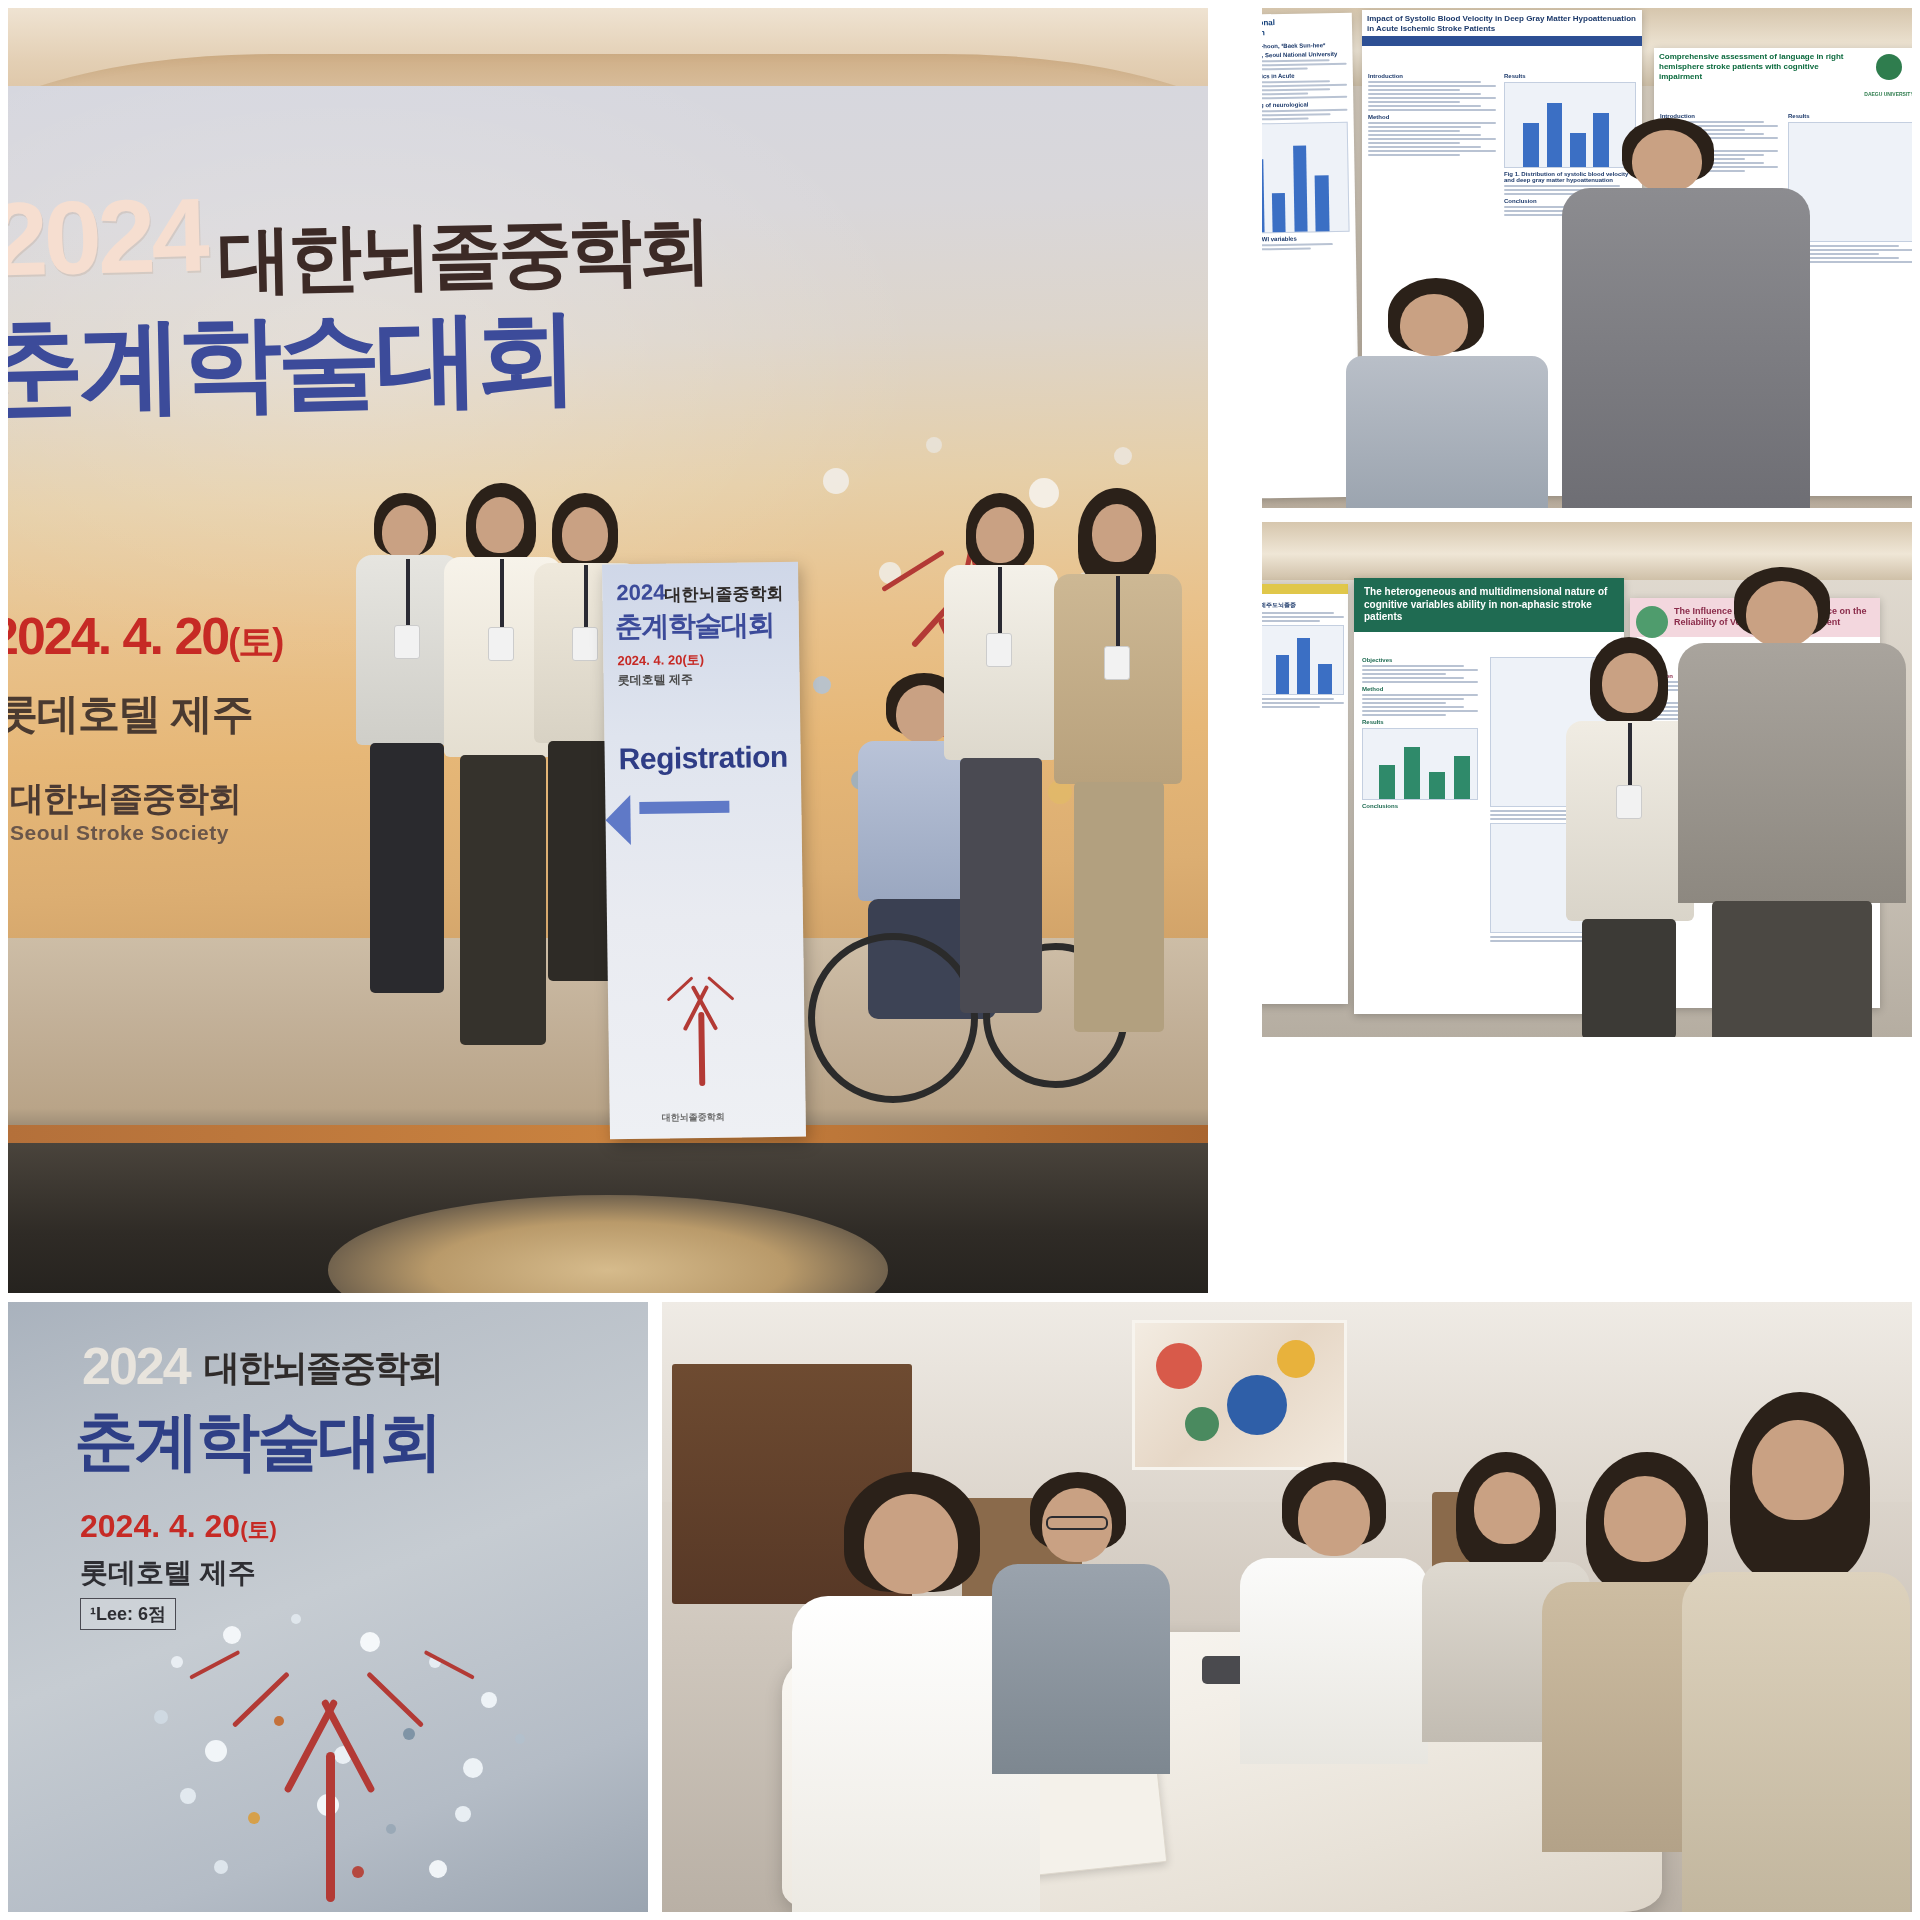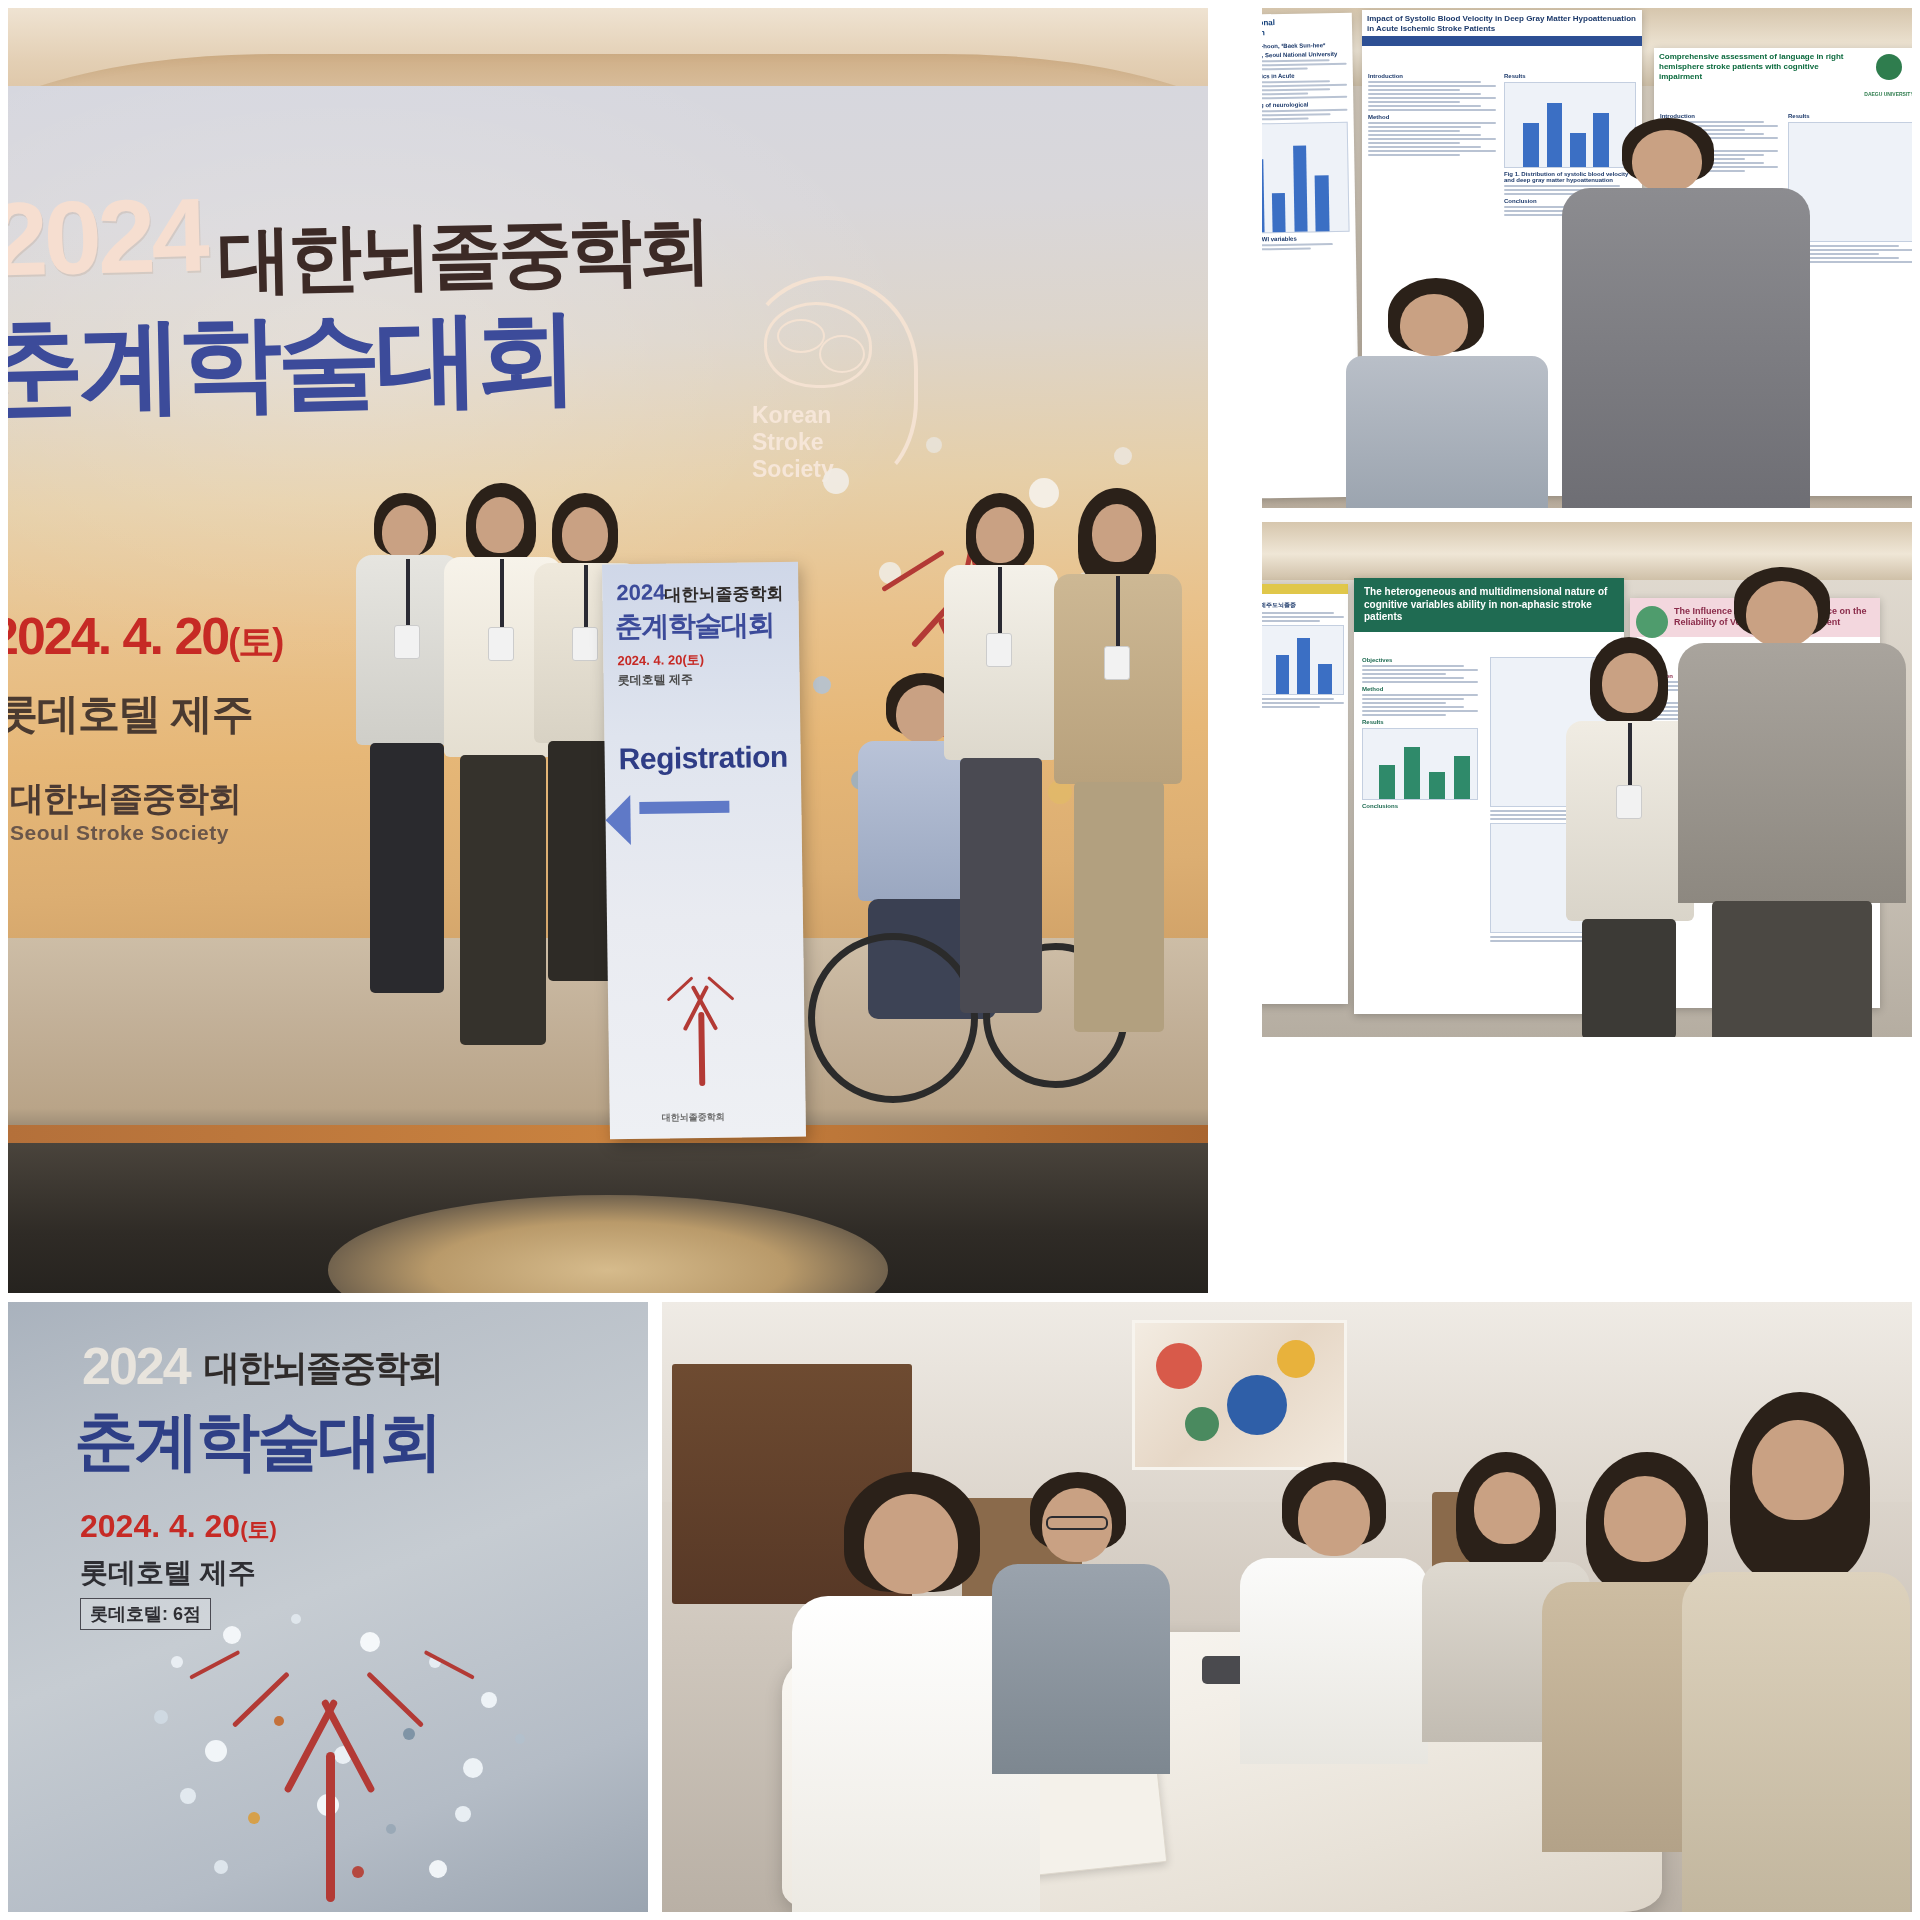--- a/index.html
+++ b/index.html
@@ -234,29 +234,20 @@
       <div class="bd-org">대한뇌졸중학회</div>
       <div class="bd-title">춘계학술대회</div>
 
       <div class="bd-date">
         <span>2024. 4. 20</span><span class="dow">(토)</span>
       </div>
       <div class="bd-venue">롯데호텔 제주</div>
       <div class="bd-foot-ko">대한뇌졸중학회</div>
       <div class="bd-foot-en">Seoul Stroke Society</div>
 
-      <div class="kss-logo">
-        <div class="kss-head"></div>
-        <div class="kss-brain"></div>
-        <div class="kss-text">
-          <div>Korean</div>
-          <div>Stroke</div>
-          <div>Society</div>
-        </div>
-      </div>
 
       <div class="neuro">
         <span class="nd" style="left:18%;top:10%;width:26px;height:26px;background:#f1ece4"></span>
         <span class="nd" style="left:40%;top:4%;width:16px;height:16px;background:#e9e2d7"></span>
         <span class="nd" style="left:62%;top:12%;width:30px;height:30px;background:#f5f0e8"></span>
         <span class="nd" style="left:80%;top:6%;width:18px;height:18px;background:#ece5da"></span>
         <span class="nd" style="left:8%;top:30%;width:14px;height:14px;background:#cfd7e0"></span>
         <span class="nd" style="left:30%;top:28%;width:22px;height:22px;background:#f0eadf"></span>
         <span class="nd" style="left:52%;top:34%;width:34px;height:34px;background:#f6f1e9"></span>
         <span class="nd" style="left:72%;top:30%;width:20px;height:20px;background:#e4dccf"></span>
@@ -591,21 +582,21 @@
 
   <div class="panel" id="panel-booklet">
     <div class="bk-bg"></div>
     <div class="bk-year">2024</div>
     <div class="bk-org">대한뇌졸중학회</div>
     <div class="bk-title">춘계학술대회</div>
     <div class="bk-date">
       <span>2024. 4. 20</span><span class="dow">(토)</span>
     </div>
     <div class="bk-venue">롯데호텔 제주</div>
-    <div class="bk-credit">롯데호텔: 6점</div>
+    <div class="bk-credit">¹Lee: 6점</div>
 
     <div class="bk-brain">
       <span class="nd" style="left:10%;top:18%;width:12px;height:12px;background:#e9eef3"></span>
       <span class="nd" style="left:22%;top:8%;width:18px;height:18px;background:#f3f6f9"></span>
       <span class="nd" style="left:38%;top:4%;width:10px;height:10px;background:#dfe6ec"></span>
       <span class="nd" style="left:54%;top:10%;width:20px;height:20px;background:#f5f8fa"></span>
       <span class="nd" style="left:70%;top:18%;width:12px;height:12px;background:#e5ecf2"></span>
       <span class="nd" style="left:82%;top:30%;width:16px;height:16px;background:#eef3f7"></span>
       <span class="nd" style="left:6%;top:36%;width:14px;height:14px;background:#cfd9e2"></span>
       <span class="nd" style="left:18%;top:46%;width:22px;height:22px;background:#f1f5f8"></span>

